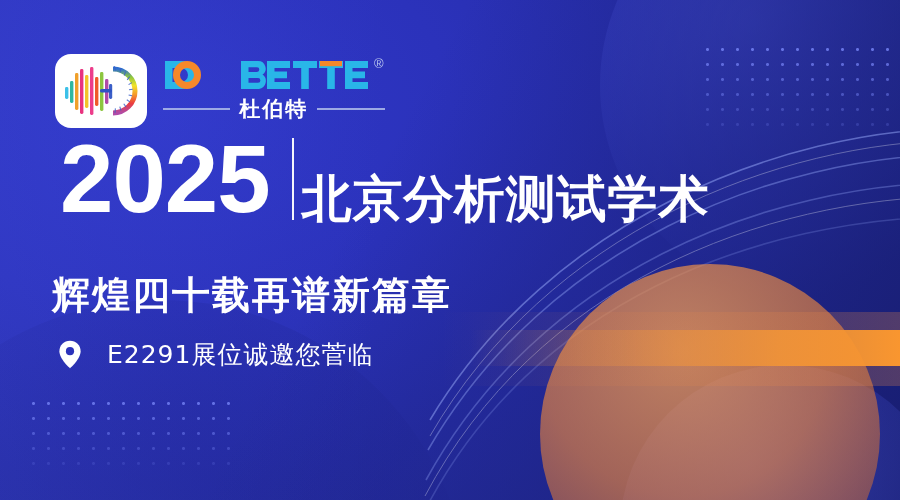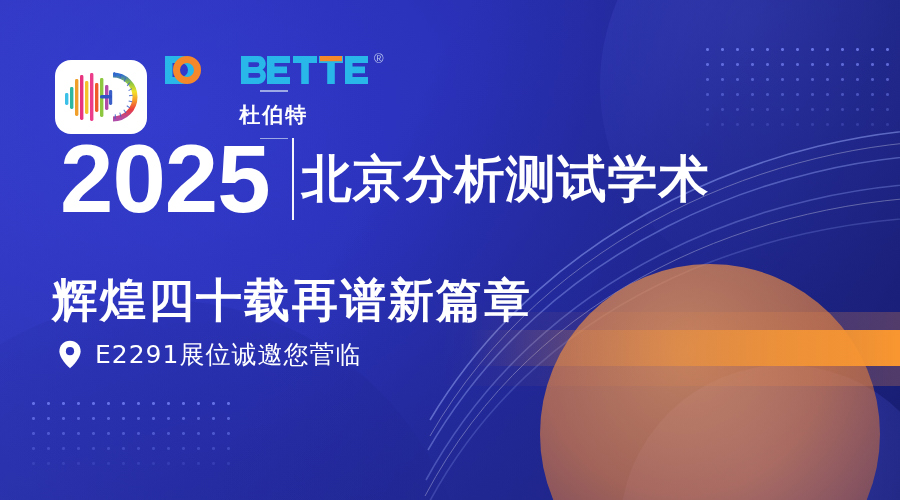--- a/index.html
+++ b/index.html
@@ -117,32 +117,32 @@
     position:relative;
     display:flex;align-items:flex-start;
     font-weight:800;letter-spacing:1px;
     line-height:1;
   }
   .wordmark svg{display:block;}
   .reg{
     font-size:13px;color:#b9c4ef;margin-left:3px;margin-top:-2px;
     font-weight:400;
   }
-  .cn-row{display:flex;align-items:center;gap:9px;width:100%;justify-content:center;flex-direction:column;}
+  .cn-row{display:flex;align-items:center;gap:9px;width:100%;justify-content:center;}
   .cn-line{height:1.5px;background:#a9b6e8;flex:1 1 auto;min-width:28px;opacity:.9;}
   .cn-name{
     font-size:21px;font-weight:700;color:#ffffff;letter-spacing:2px;
     white-space:nowrap;
     font-family:"DejaVu Sans","Liberation Sans",sans-serif;
   }
 
   
   .title-row{
     position:absolute;left:60px;top:132px;
-    display:flex;align-items:center;
+    display:flex;align-items:flex-end;
     z-index:6;
   }
   .year{
     font-size:96px;line-height:.98;font-weight:800;color:#ffffff;
     letter-spacing:-1px;
     padding-right:22px;
     font-family:"Liberation Sans","DejaVu Sans",sans-serif;
   }
   .vdiv{
     width:2px;align-self:stretch;background:#ffffff;opacity:.95;
@@ -153,28 +153,28 @@
     display:flex;flex-direction:column;gap:2px;
   }
   .headline span{
     font-size:50px;line-height:1.08;font-weight:800;color:#ffffff;
     letter-spacing:1px;white-space:nowrap;
     font-family:"DejaVu Sans","Liberation Sans",sans-serif;
   }
 
   .subtitle{
     position:absolute;left:52px;top:270px;z-index:6;
-    font-size:46px;font-weight:800;color:#ffffff;letter-spacing:2px;
+    font-size:38px;font-weight:800;color:#ffffff;letter-spacing:2px;
     white-space:nowrap;
     font-family:"DejaVu Sans","Liberation Sans",sans-serif;
   }
 
   .booth{
     position:absolute;left:58px;top:338px;z-index:6;
-    display:flex;align-items:center;gap:13px;
+    display:flex;align-items:center;gap:25px;
   }
   .pin-icon{width:24px;height:29px;flex:0 0 auto;}
   .booth-text{
     font-size:25px;font-weight:400;color:#ffffff;letter-spacing:1px;
     white-space:nowrap;
     font-family:"DejaVu Sans","Liberation Sans",sans-serif;
   }
 </style>
 </head>
 <body>

